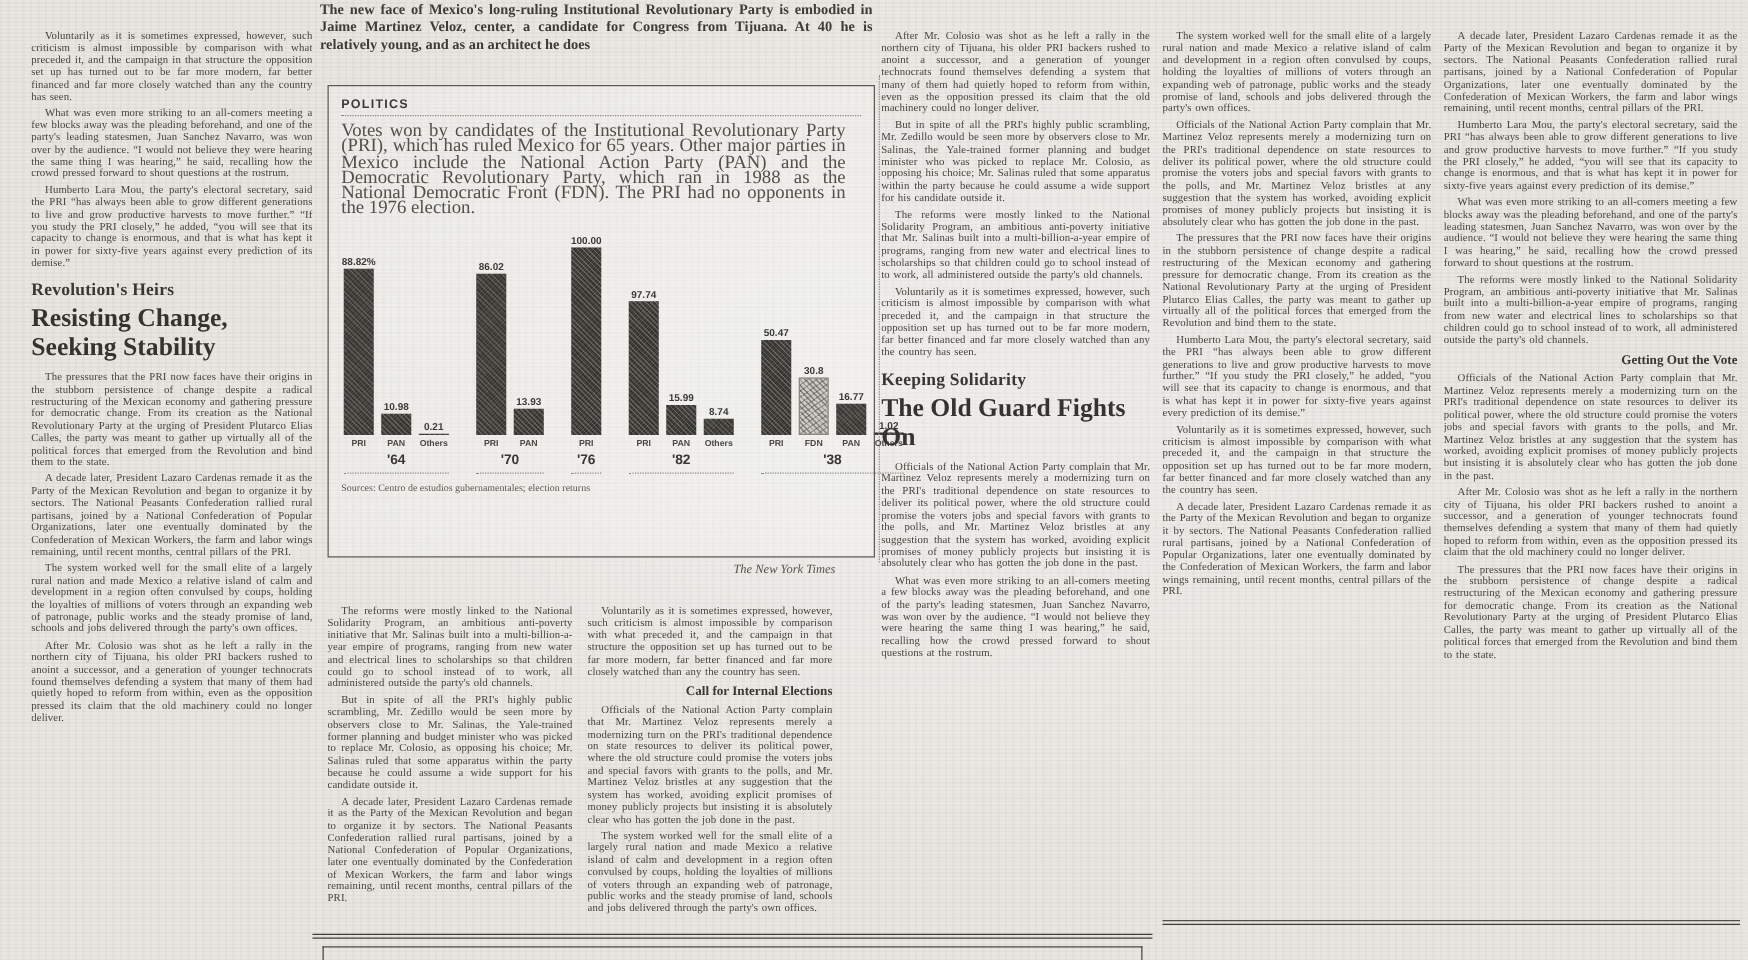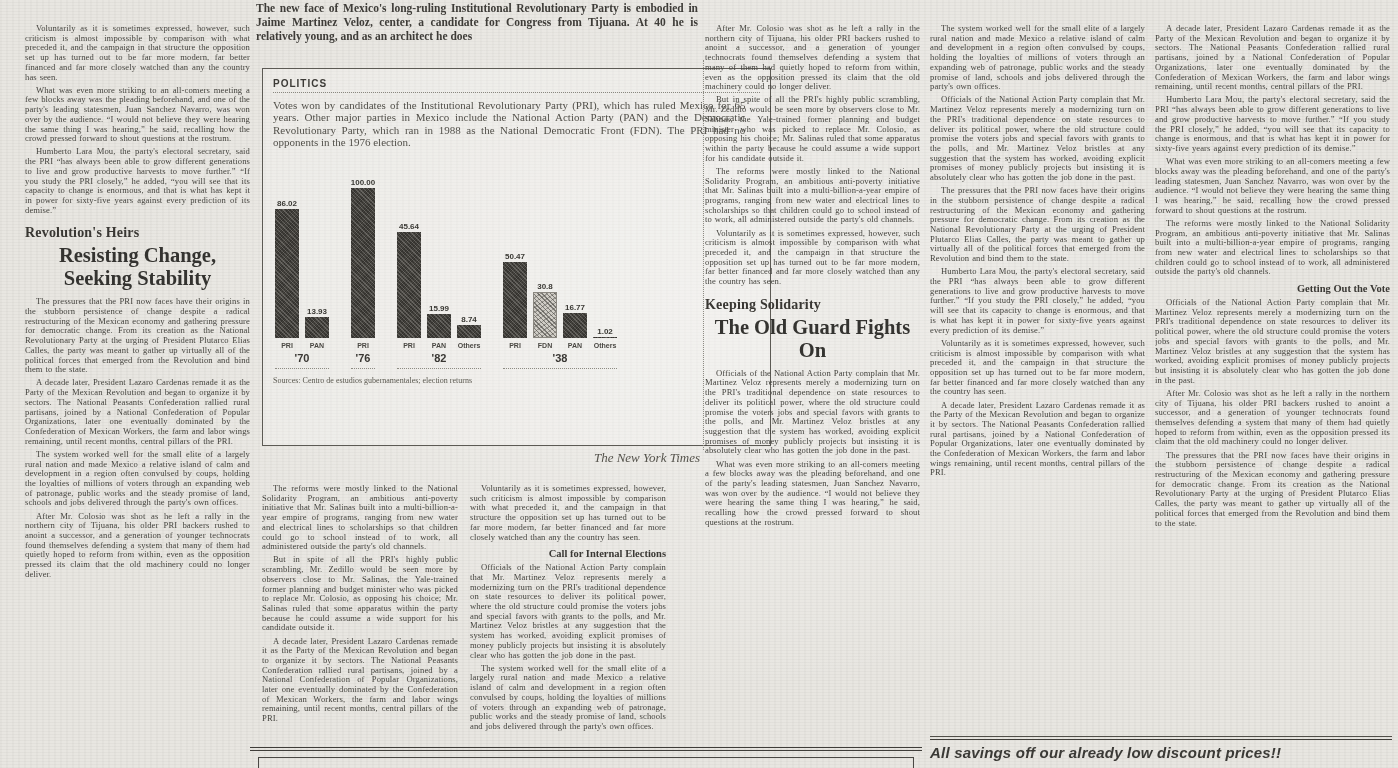--- a/index.html
+++ b/index.html
@@ -24,49 +24,49 @@
     margin:0 0 3.5px;text-indent:11px;
     font-size:8.6px;line-height:9.7px;text-align:justify;
     color:#45443f;letter-spacing:.1px;word-spacing:.7px;
   }
   .kicker{
     font-weight:700;font-size:14px;color:#393733;
     margin:10px 0 3px;filter:blur(.3px);letter-spacing:.2px;
   }
   .headline{
     font-weight:600;font-size:20.5px;line-height:23px;color:#343330;
-    margin:0 0 7px;filter:blur(.3px);font-family:"Liberation Serif",serif;text-align:center;
+    margin:0 0 7px;filter:blur(.3px);font-family:"Liberation Serif",serif;
   }
   .subhead{
     text-align:right;font-weight:700;font-size:10.5px;color:#3a3834;
     margin:6px 0 4px;filter:blur(.35px);
   }
   .photo-caption{
     position:absolute;left:256px;top:2px;width:442px;height:44px;overflow:hidden;
     font-weight:600;font-size:11.5px;line-height:13.8px;text-align:justify;
     color:#3e3c38;filter:blur(.4px);
   }
   
   .chart-box{
-    position:absolute;left:262px;top:68px;width:509px;height:378px;
+    position:absolute;left:262px;top:68px;width:438px;height:378px;
     border:1.5px solid #5c5a54;background:rgba(255,255,255,.22);
     box-sizing:border-box;padding:9px 10px 0;
   }
   .chart-kicker{
     font-family:"Liberation Sans",sans-serif;font-weight:700;font-size:10px;
     letter-spacing:1px;color:#3c3a36;filter:blur(.25px);
   }
   .chart-rule{border-bottom:1px dotted #8a8880;margin:3px 0 6px;}
   .chart-title{
     font-family:"Liberation Sans",sans-serif;font-weight:700;font-size:19px;
     color:#34332f;margin:0 0 6px;filter:blur(.3px);
   }
   .chart-caption{
-    font-size:11px;line-height:12.3px;color:#52504a;width:97%;
-    text-align:justify;filter:blur(.45px);margin-bottom:22px;
+    font-size:15px;line-height:12.3px;color:#52504a;width:97%;
+    text-align:justify;filter:blur(.45px);margin-bottom:7px;
   }
   .chart-plot{
     display:flex;align-items:flex-end;gap:22px;margin:4px 0 0 2px;
   }
   .chart-group{display:flex;flex-direction:column;}
   .bars-row{display:flex;align-items:flex-end;gap:6px;height:168px;}
   .bar-slot{
     display:flex;flex-direction:column;justify-content:flex-end;align-items:center;
     width:24px;position:relative;
   }
@@ -96,22 +96,22 @@
   .year-label{
     text-align:center;margin-top:14px;
     font-family:"Liberation Sans",sans-serif;font-weight:700;font-size:11px;
     color:#393733;filter:blur(.3px);
   }
   .group-rule{border-bottom:1px dotted #8d8b83;margin-top:4px;}
   .chart-source{
     font-size:8px;color:#5a584f;margin-top:7px;filter:blur(.5px);
   }
   .nyt-credit{
-    position:absolute;left:555px;top:450px;width:145px;text-align:right;
-    font-style:italic;font-size:13px;color:#55534c;filter:blur(.4px);
+    position:absolute;left:555px;top:450px;width:145px;text-align:center;
+    font-style:italic;font-size:10px;color:#55534c;filter:blur(.4px);
   }
   .v-dotted{
     position:absolute;left:703px;top:60px;height:390px;width:0;
     border-left:1px dotted #8d8b83;
   }
   
   .ad-box-left{
     position:absolute;left:250px;top:747px;width:672px;height:21px;
     border-top:4px double #3f3d39;
   }
@@ -149,20 +149,41 @@
   <div class="photo-caption">The new face of Mexico's long-ruling Institutional Revolutionary Party is embodied in Jaime Martinez Veloz, center, a candidate for Congress from Tijuana. At 40 he is relatively young, and as an architect he does</div>
 
   <div class="chart-box">
     <div class="chart-kicker">POLITICS</div>
     <div class="chart-rule"></div>
     <div class="chart-caption">Votes won by candidates of the Institutional Revolutionary Party (PRI), which has ruled Mexico for 65 years. Other major parties in Mexico include the National Action Party (PAN) and the Democratic Revolutionary Party, which ran in 1988 as the National Democratic Front (FDN). The PRI had no opponents in the 1976 election.</div>
     <div class="chart-plot">
         <div class="chart-group">
           <div class="bars-row">
             <div class="bar-slot">
+              <div class="bar-value">88.82%</div>
+              <div class="bar" style="height: 133.23px;"></div>
+              <div class="bar-tick">PRI</div>
+            </div>
+            <div class="bar-slot">
+              <div class="bar-value">10.98</div>
+              <div class="bar" style="height: 16.47px;"></div>
+              <div class="bar-tick">PAN</div>
+            </div>
+            <div class="bar-slot">
+              <div class="bar-value">0.21</div>
+              <div class="bar" style="height: 1px;"></div>
+              <div class="bar-tick">Others</div>
+            </div>
+          </div>
+          <div class="year-label">'64</div>
+          <div class="group-rule"></div>
+        </div>
+        <div class="chart-group">
+          <div class="bars-row">
+            <div class="bar-slot">
               <div class="bar-value">86.02</div>
               <div class="bar" style="height: 129.03px;"></div>
               <div class="bar-tick">PRI</div>
             </div>
             <div class="bar-slot">
               <div class="bar-value">13.93</div>
               <div class="bar" style="height: 20.895px;"></div>
               <div class="bar-tick">PAN</div>
             </div>
           </div>
@@ -176,21 +197,21 @@
               <div class="bar" style="height: 150px;"></div>
               <div class="bar-tick">PRI</div>
             </div>
           </div>
           <div class="year-label">'76</div>
           <div class="group-rule"></div>
         </div>
         <div class="chart-group">
           <div class="bars-row">
             <div class="bar-slot">
-              <div class="bar-value">45.64</div>
+              <div class="bar-value">97.74</div>
               <div class="bar" style="height: 106.485px;"></div>
               <div class="bar-tick">PRI</div>
             </div>
             <div class="bar-slot">
               <div class="bar-value">15.99</div>
               <div class="bar" style="height: 23.985px;"></div>
               <div class="bar-tick">PAN</div>
             </div>
             <div class="bar-slot">
               <div class="bar-value">8.74</div>
@@ -275,16 +296,15 @@
     <p>After Mr. Colosio was shot as he left a rally in the northern city of Tijuana, his older PRI backers rushed to anoint a successor, and a generation of younger technocrats found themselves defending a system that many of them had quietly hoped to reform from within, even as the opposition pressed its claim that the old machinery could no longer deliver.</p>
     <p>The pressures that the PRI now faces have their origins in the stubborn persistence of change despite a radical restructuring of the Mexican economy and gathering pressure for democratic change. From its creation as the National Revolutionary Party at the urging of President Plutarco Elias Calles, the party was meant to gather up virtually all of the political forces that emerged from the Revolution and bind them to the state.</p>
   </div>
 
   <div class="ad-box-left">
     <div class="inner"></div>
   </div>
 
   <div class="ad-right">
     <div class="double-rule"></div>
-    <div class="ad-headline">All savings off our already low discount prices!!</div>
   </div>
 
 </div>
 
 </body></html>

